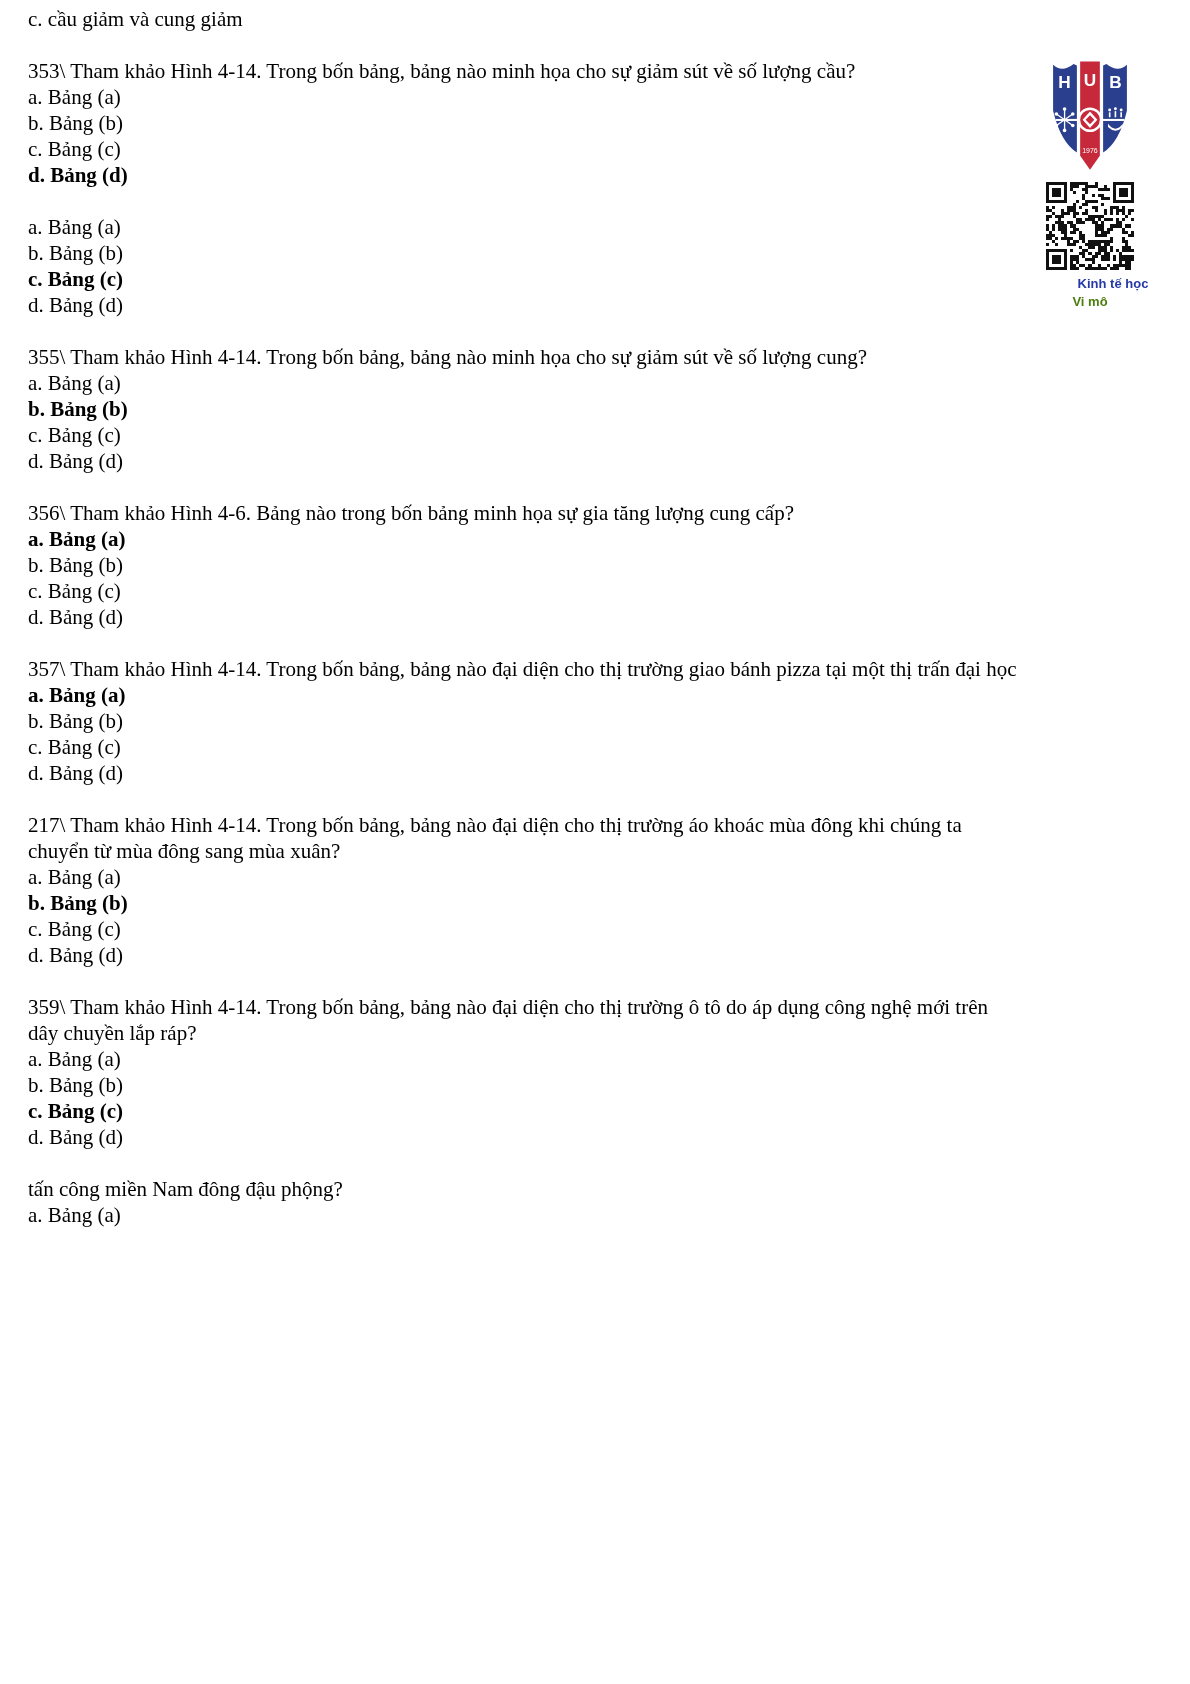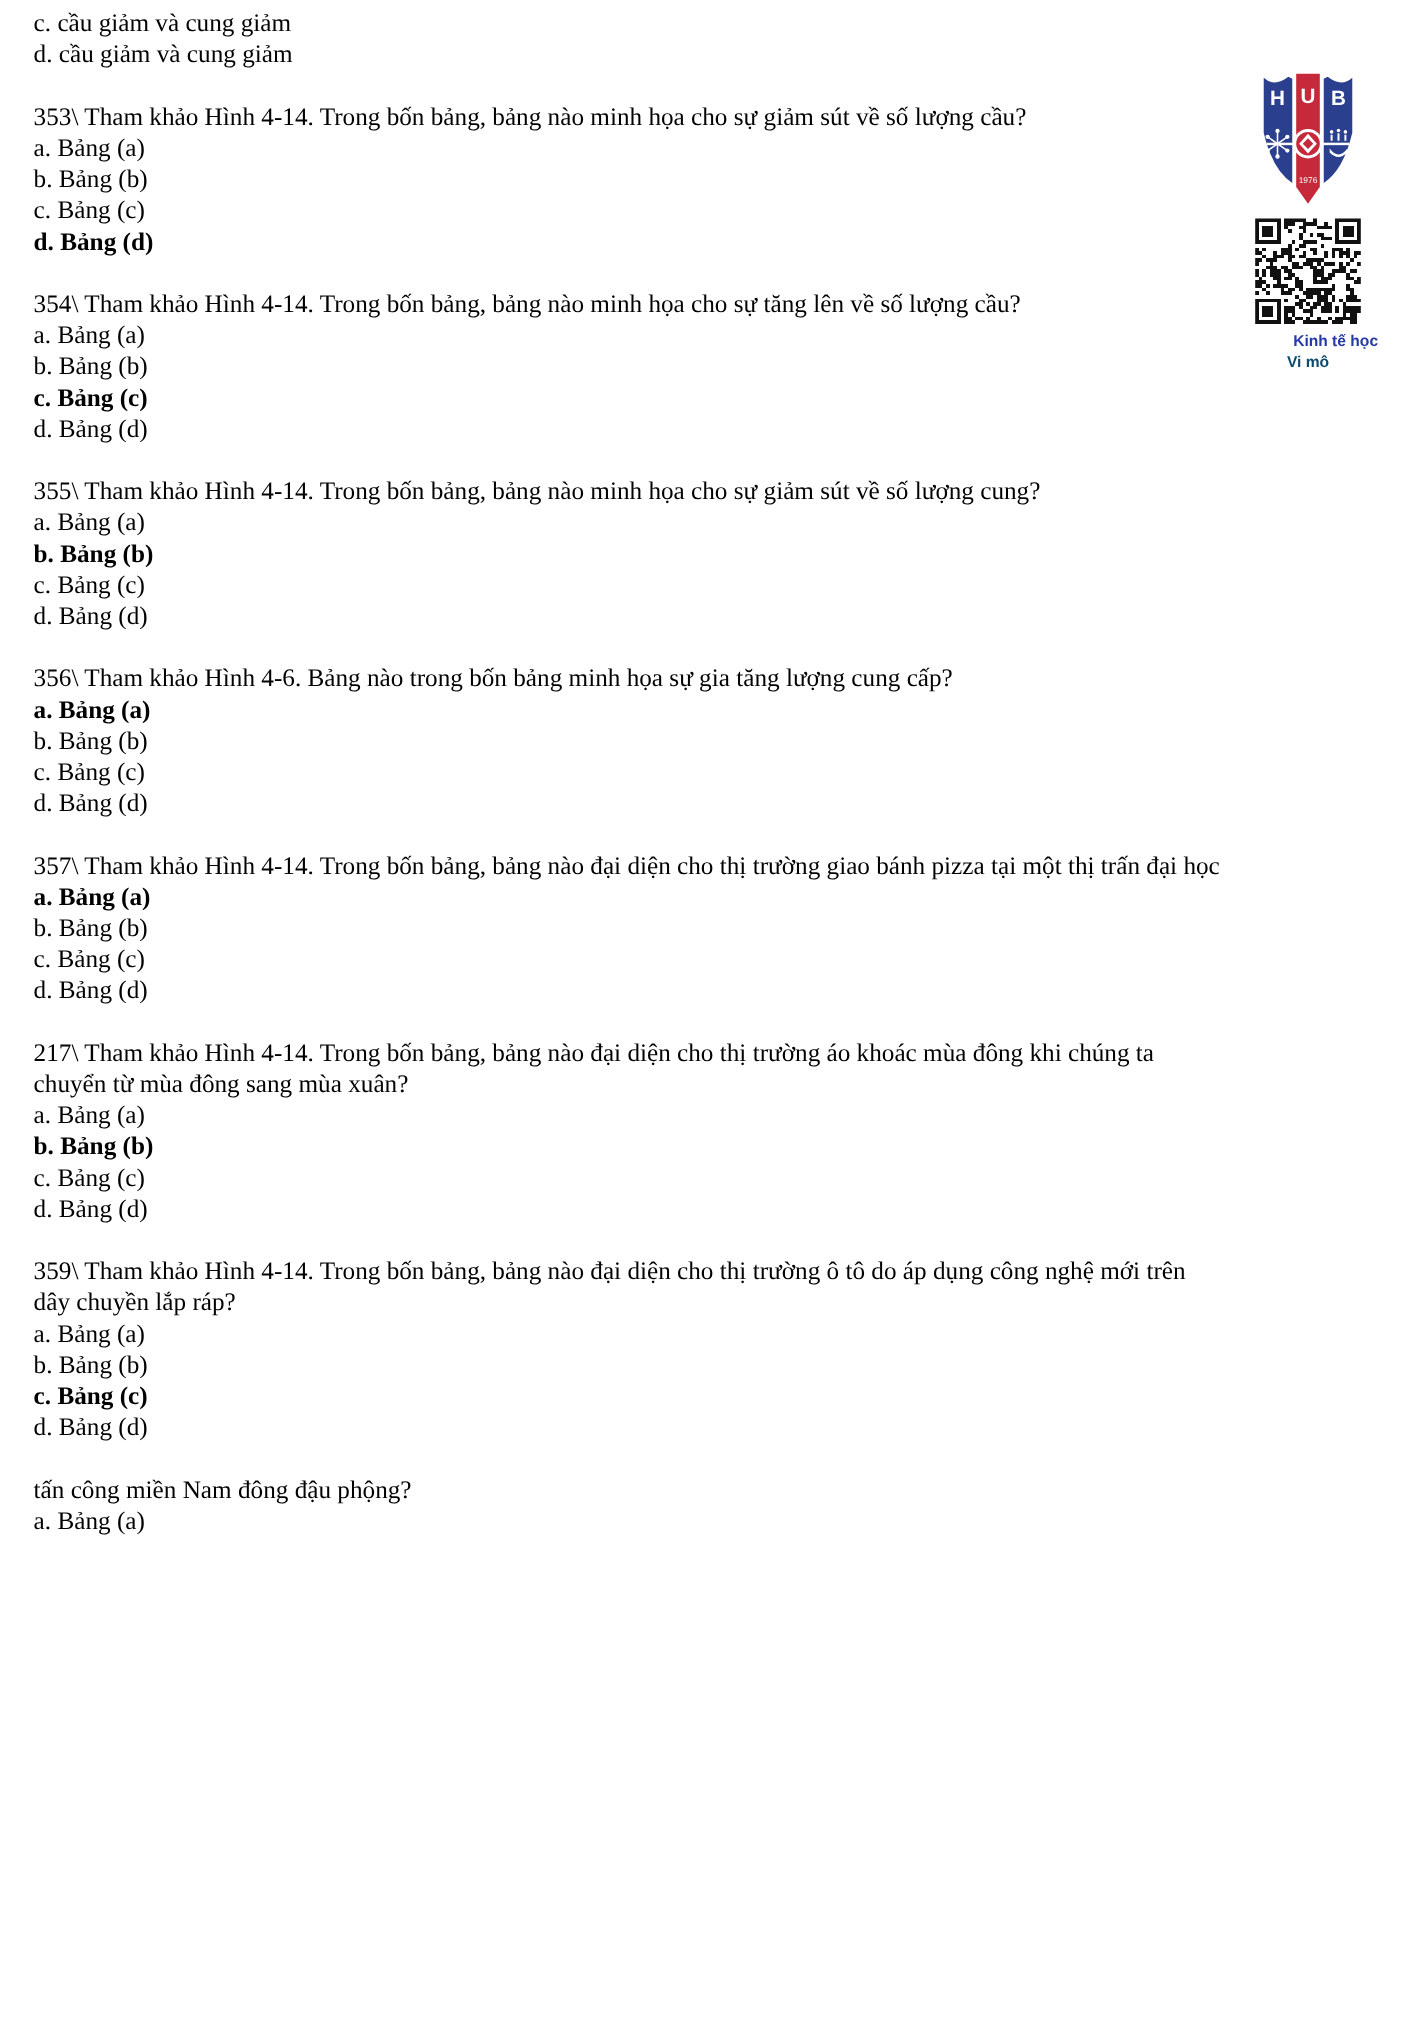--- a/index.html
+++ b/index.html
@@ -54,31 +54,29 @@
   .caption.first{margin-top:5px;padding-left:46px;}
 </style>
 </head>
 <body>
 
 <div id="page">
 
   <div id="content">
       <div class="qblock">
         <div class="qline option">c. cầu giảm và cung giảm</div>
-        <div class="qline option">d. cầu giảm và cung giảm</div>
       </div>
       <div class="qblock">
         <div class="qline heading">353\ Tham khảo Hình 4-14. Trong bốn bảng, bảng nào minh họa cho sự giảm sút về số lượng cầu?</div>
         <div class="qline option">a. Bảng (a)</div>
         <div class="qline option">b. Bảng (b)</div>
         <div class="qline option">c. Bảng (c)</div>
         <div class="qline option bold">d. Bảng (d)</div>
       </div>
       <div class="qblock">
-        <div class="qline heading">354\ Tham khảo Hình 4-14. Trong bốn bảng, bảng nào minh họa cho sự tăng lên về số lượng cầu?</div>
         <div class="qline option">a. Bảng (a)</div>
         <div class="qline option">b. Bảng (b)</div>
         <div class="qline option bold">c. Bảng (c)</div>
         <div class="qline option">d. Bảng (d)</div>
       </div>
       <div class="qblock">
         <div class="qline heading">355\ Tham khảo Hình 4-14. Trong bốn bảng, bảng nào minh họa cho sự giảm sút về số lượng cung?</div>
         <div class="qline option">a. Bảng (a)</div>
         <div class="qline option bold">b. Bảng (b)</div>
         <div class="qline option">c. Bảng (c)</div>
@@ -570,16 +568,16 @@
         <rect x="18" y="28" width="1" height="1" fill="#111111"></rect>
         <rect x="19" y="28" width="1" height="1" fill="#111111"></rect>
         <rect x="21" y="28" width="1" height="1" fill="#111111"></rect>
         <rect x="22" y="28" width="1" height="1" fill="#111111"></rect>
         <rect x="23" y="28" width="1" height="1" fill="#111111"></rect>
         <rect x="26" y="28" width="1" height="1" fill="#111111"></rect>
         <rect x="27" y="28" width="1" height="1" fill="#111111"></rect>
       </svg>
 
     <div class="caption first" style="color: rgb(38, 57, 166);">Kinh tế học</div>
-    <div class="caption" style="color: #0c4a6e;">Vi mô</div>
+    <div class="caption" style="color: #4d7c0f;">Vi mô</div>
   </div>
 
 </div>
 
 </body></html>

